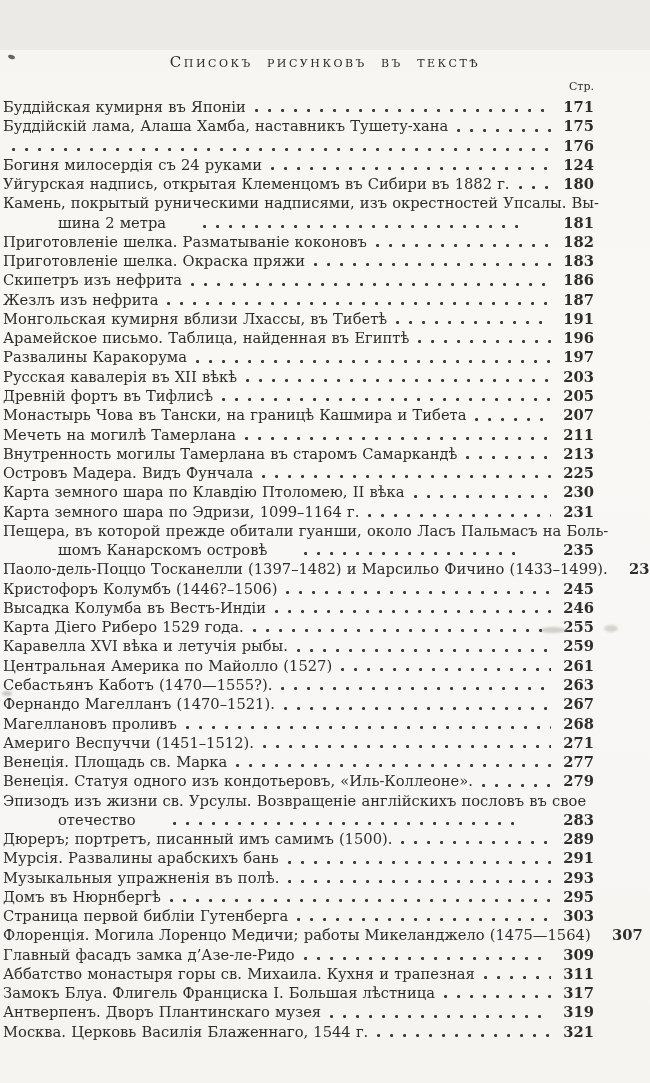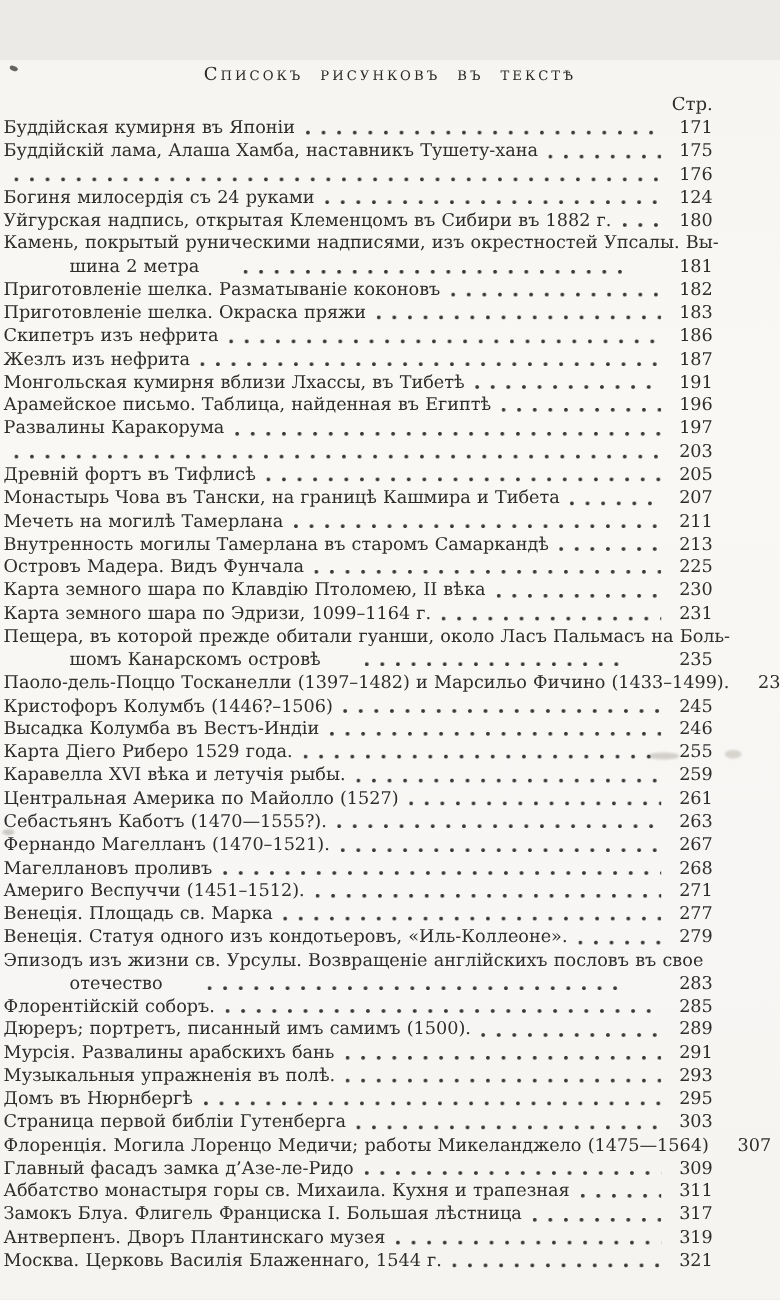--- a/index.html
+++ b/index.html
@@ -29,21 +29,21 @@
     font-weight: normal;
     font-variant: small-caps;
     letter-spacing: 2.5px;
     word-spacing: 7px;
     color: #2b2a28;
   }
   .col-header {
     margin-top: 4px;
     text-align: right;
     padding-right: 56px;
-    font-size: 15px;
+    font-size: 11px;
     line-height: 18px;
     color: #2e2d2b;
   }
   .toc {
     margin-top: 1px;
     padding: 0 56px 0 3px;
     font-size: 14.7px;
     letter-spacing: 0;
     word-spacing: 0.5px;
   }
@@ -76,20 +76,21 @@
     bottom: 4px;
     height: 3px;
     background-image: radial-gradient(circle at 1.6px 1.5px, #3b3a38 1.2px, rgba(59,58,56,0) 1.9px);
     background-size: 13px 3px;
     background-repeat: repeat-x;
   }
   .pagenum {
     flex: 0 0 36px;
     text-align: right;
     white-space: nowrap;
+    font-weight: bold;
   }
   
   .speck {
     position: absolute;
     border-radius: 50%;
     pointer-events: none;
   }
   .speck.s1 { left: 8px;   top: 5px;   width: 7px; height: 4px; background: #4a4a46; transform: rotate(20deg); opacity: .85; }
   .speck.s2 { left: 540px; top: 577px; width: 26px; height: 6px; background: #c9c6c0; filter: blur(1px); opacity: .8; }
   .speck.s3 { left: 604px; top: 575px; width: 14px; height: 7px; background: #cfccc5; filter: blur(1px); opacity: .8; }
@@ -170,20 +171,21 @@
         <span class="entry-text">Арамейское письмо. Таблица, найденная въ Египтѣ</span>
         <span class="leader"></span>
         <span class="pagenum">196</span>
       </div>
       <div class="row">
         <span class="entry-text">Развалины Каракорума</span>
         <span class="leader"></span>
         <span class="pagenum">197</span>
       </div>
       <div class="row">
+        <span class="entry-text">Русская кавалерія въ XII вѣкѣ</span>
         <span class="leader"></span>
         <span class="pagenum">203</span>
       </div>
       <div class="row">
         <span class="entry-text">Древній фортъ въ Тифлисѣ</span>
         <span class="leader"></span>
         <span class="pagenum">205</span>
       </div>
       <div class="row">
         <span class="entry-text">Монастырь Чова въ Тански, на границѣ Кашмира и Тибета</span>
@@ -285,25 +287,20 @@
       </div>
       <div class="row">
         <span class="entry-text">Эпизодъ изъ жизни св. Урсулы. Возвращеніе англійскихъ пословъ въ свое</span>
       </div>
       <div class="row cont">
         <span class="entry-text">отечество</span>
         <span class="leader"></span>
         <span class="pagenum">283</span>
       </div>
       <div class="row">
-        <span class="entry-text">Флорентійскій соборъ.</span>
-        <span class="leader"></span>
-        <span class="pagenum">285</span>
-      </div>
-      <div class="row">
         <span class="entry-text">Дюреръ; портретъ, писанный имъ самимъ (1500).</span>
         <span class="leader"></span>
         <span class="pagenum">289</span>
       </div>
       <div class="row">
         <span class="entry-text">Мурсія. Развалины арабскихъ бань</span>
         <span class="leader"></span>
         <span class="pagenum">291</span>
       </div>
       <div class="row">

